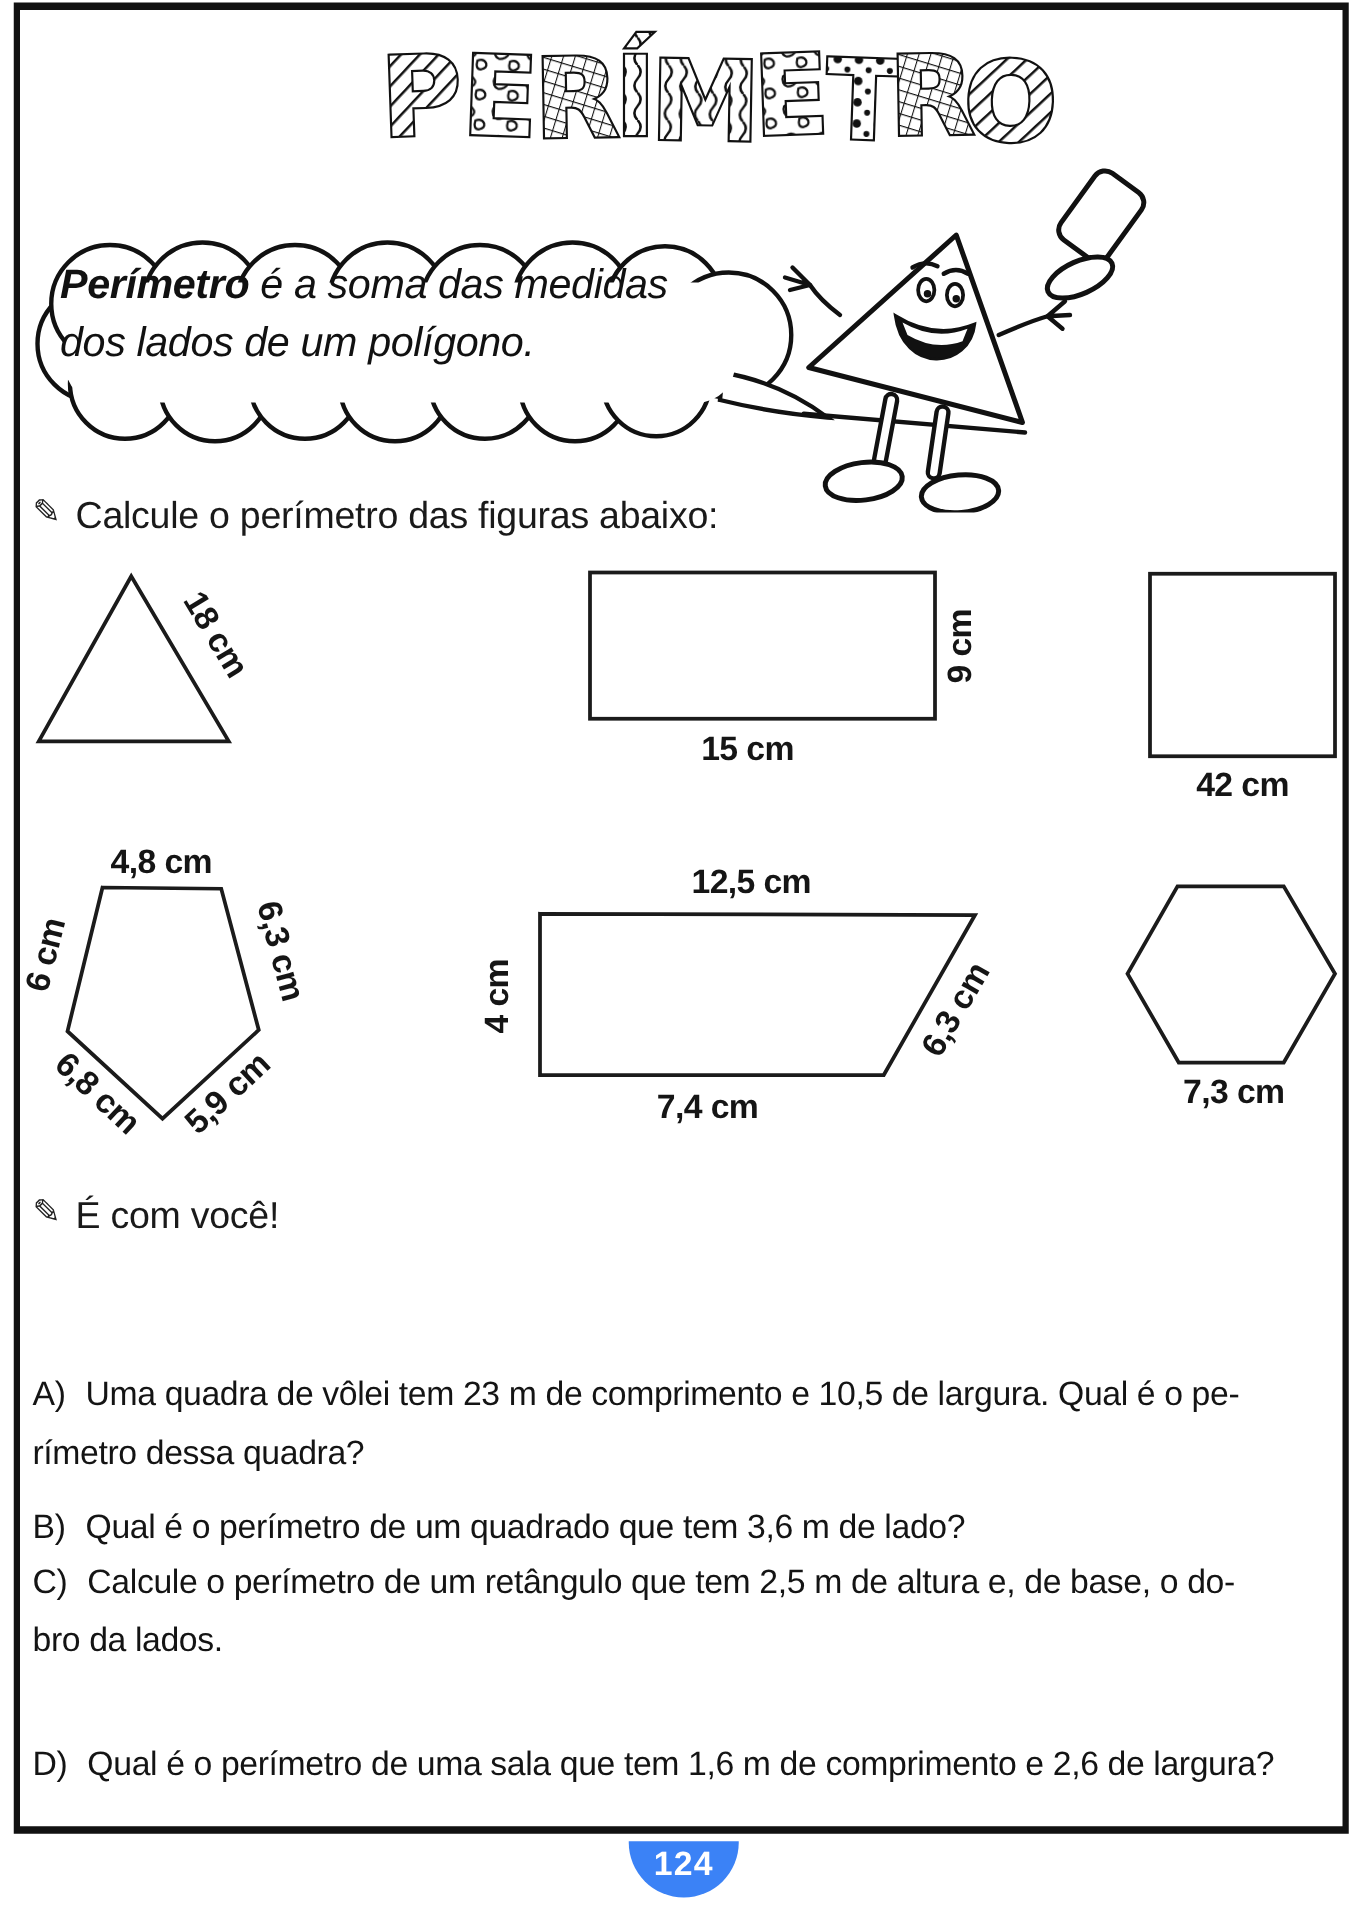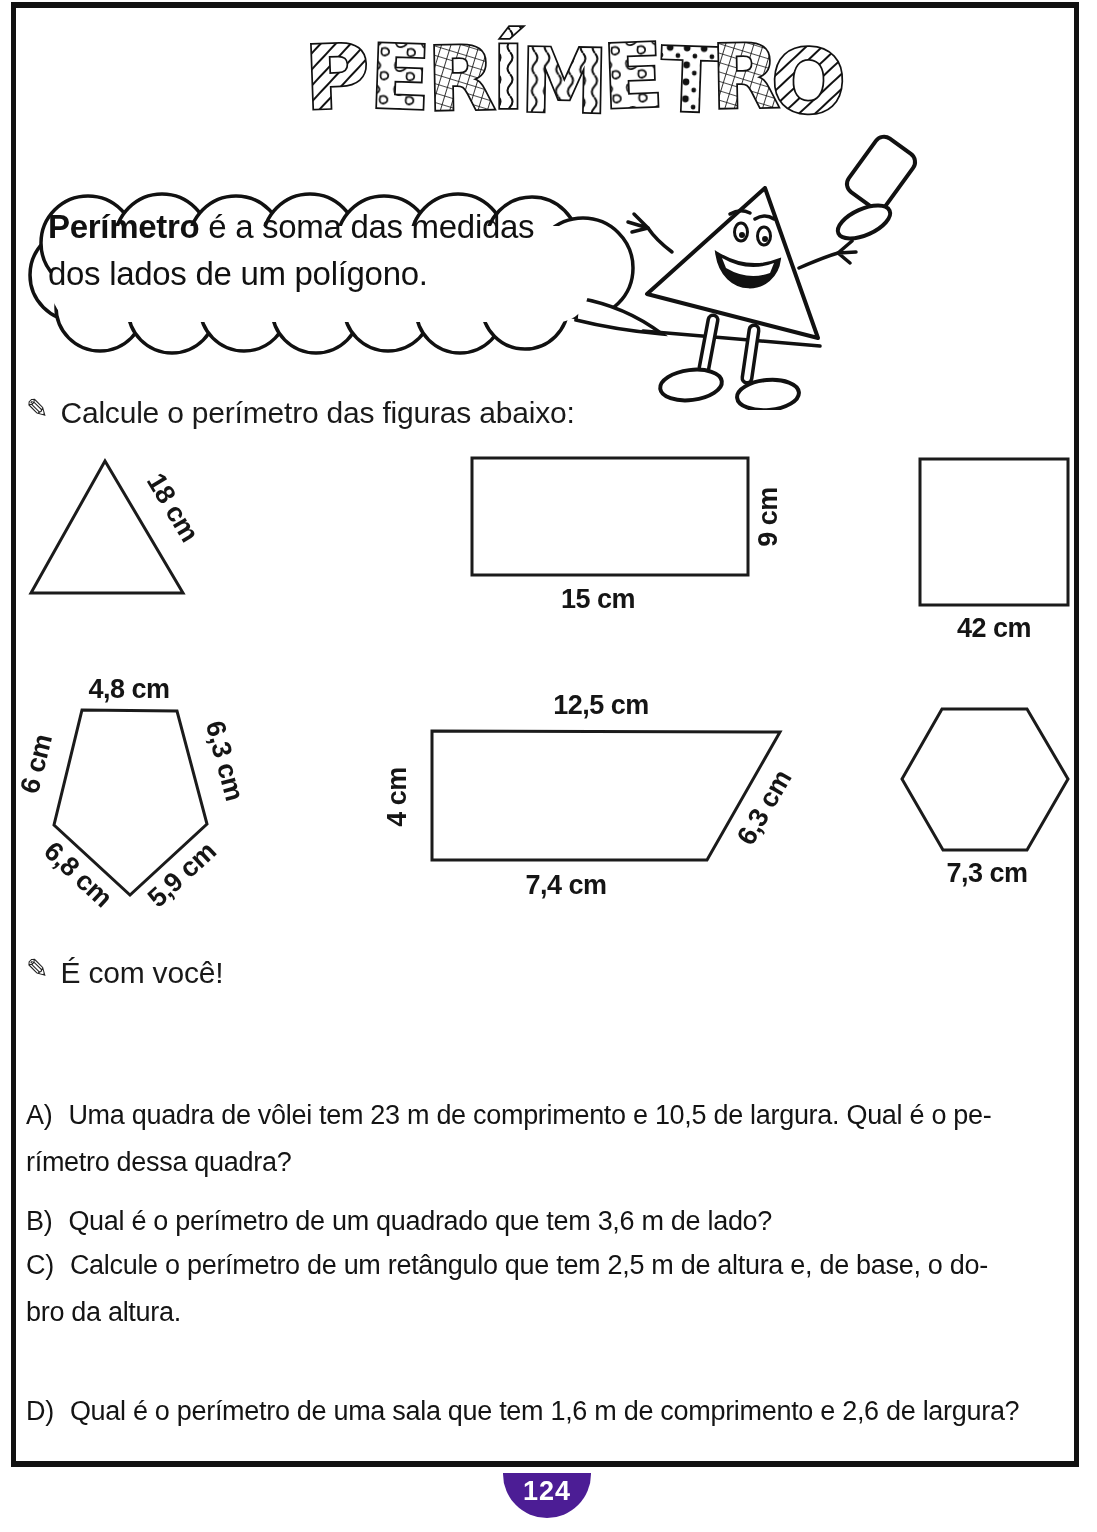--- a/index.html
+++ b/index.html
@@ -15,21 +15,21 @@
     box-sizing:border-box;pointer-events:none;
   }
   .title-svg{position:absolute;left:0;top:8px;}
   .title-letter{
     font-family:"DejaVu Sans", sans-serif;font-weight:700;font-size:88px;
     stroke:#111;stroke-width:3.5px;paint-order:stroke fill;
   }
   .header-svg{position:absolute;left:0;top:120px;}
   .bubble-text{
     position:absolute;left:48px;top:203px;width:560px;
-    font-size:33px;line-height:47px;color:#111;letter-spacing:-0.3px;
+    font-size:33px;line-height:47px;color:#111;letter-spacing:-0.3px;font-style:italic;
   }
   .bubble-text .lead{font-weight:700;}
   .instruction{
     position:absolute;left:26px;font-size:30px;color:#1a1a1a;
     display:flex;align-items:center;white-space:nowrap;letter-spacing:-0.2px;
   }
   .pencil{
     font-size:27px;margin-right:12px;transform:translateY(-4px);
     color:#222;
   }
@@ -41,21 +41,21 @@
   }
   .problem{
     position:absolute;left:26px;width:1040px;font-size:27px;line-height:47px;
     color:#141414;letter-spacing:-0.3px;white-space:nowrap;margin-top:48px;
   }
   .plabel{margin-right:16px;}
   .pline{display:inline;}
   .pline2{display:block;}
   .page-badge{
     position:absolute;left:503px;top:1473px;width:88px;height:45px;
-    background:#4c1d95;border-radius:0 0 48px 48px;
+    background:#3b82f6;border-radius:0 0 48px 48px;
     display:flex;align-items:flex-start;justify-content:center;
   }
   .page-badge span{
     color:#fff;font-weight:700;font-size:27px;line-height:36px;letter-spacing:1px;
   }
   .cartoon{fill:none;stroke:#111;stroke-width:3.5;stroke-linecap:round;stroke-linejoin:round;}
   .cartoon-fill{fill:#fff;stroke:#111;stroke-width:4;stroke-linejoin:round;}
 </style>
 </head>
 <body>
@@ -225,21 +225,21 @@
     <span class="plabel">A)</span><span class="pline">Uma quadra de vôlei tem 23 m de comprimento e 10,5 de largura. Qual é o pe-</span>
     <span class="pline pline2">rímetro dessa quadra?</span>
   </div>
 
   <div class="problem" style="top:1150px">
     <span class="plabel">B)</span><span class="pline">Qual é o perímetro de um quadrado que tem 3,6 m de lado?</span>
   </div>
 
   <div class="problem" style="top:1194px">
     <span class="plabel">C)</span><span class="pline">Calcule o perímetro de um retângulo que tem 2,5 m de altura e, de base, o do-</span>
-    <span class="pline pline2">bro da altura.</span>
+    <span class="pline pline2">bro da lados.</span>
   </div>
 
   <div class="problem" style="top:1340px">
     <span class="plabel">D)</span><span class="pline">Qual é o perímetro de uma sala que tem 1,6 m de comprimento e 2,6 de largura?</span>
   </div>
 
   <div class="page-badge">
     <span>124</span>
   </div>
 

